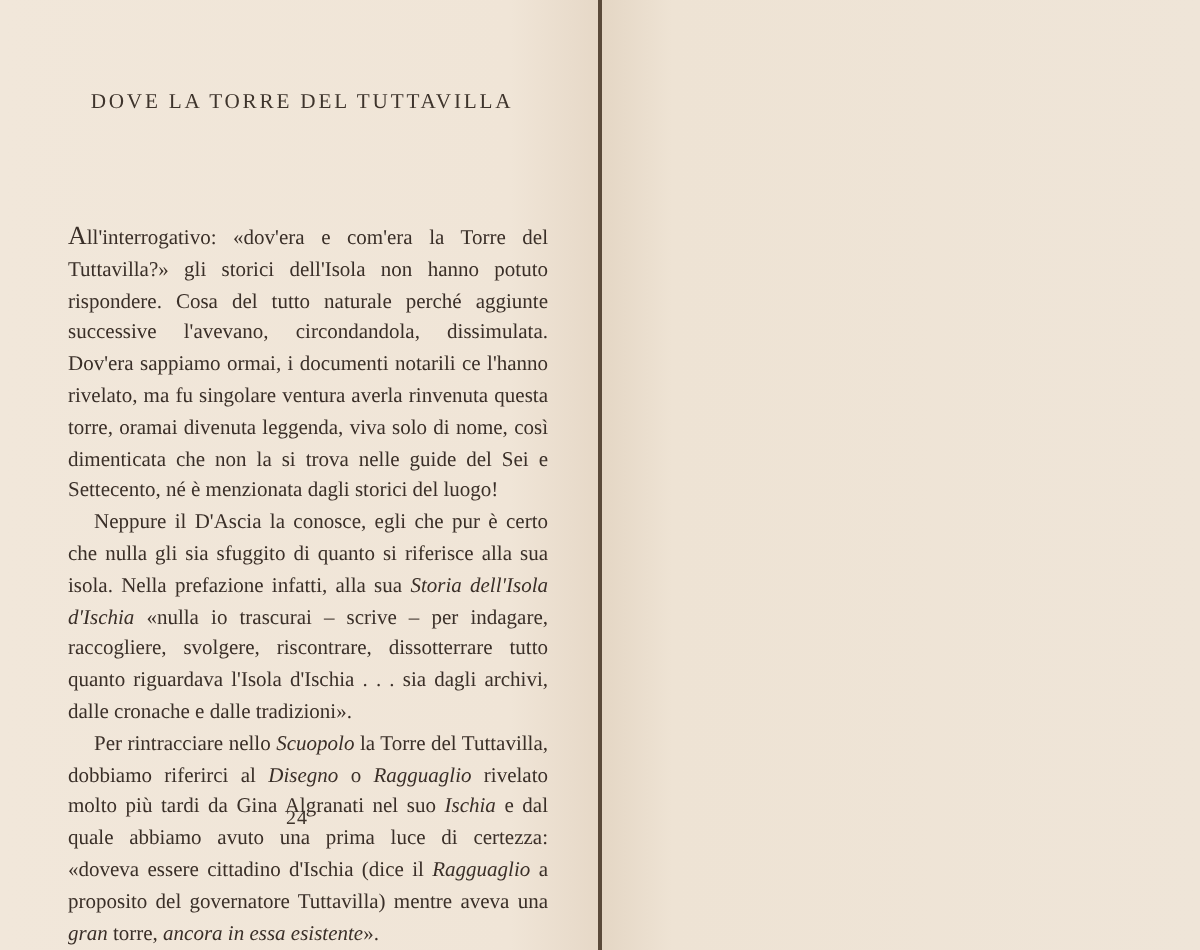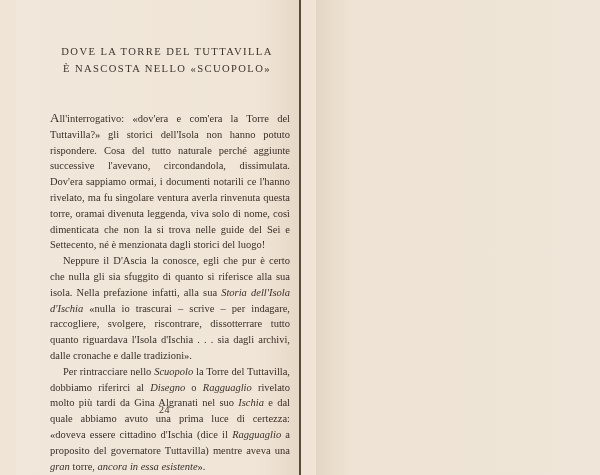--- a/index.html
+++ b/index.html
@@ -3,21 +3,21 @@
 <meta charset="utf-8">
 <style>
   html, body { margin:0; padding:0; }
   body {
     width:600px; height:475px; overflow:hidden;
     background:#efe4d6;
     font-family:"Liberation Serif","DejaVu Serif",serif;
     color:#3a2f28;
   }
   .spread { position:relative; width:600px; height:475px; display:flex; }
-  .page { position:relative; width:300px; height:475px; box-sizing:border-box;margin-left:16px; }
+  .page { position:relative; width:300px; height:475px; box-sizing:border-box; }
   .page-left { background:linear-gradient(to right,#f1e7da 0%,#f0e5d7 85%,#e6d8c7 100%); }
   .page-right { background:linear-gradient(to right,#e4d6c4 0%,#eee3d4 12%,#efe5d8 100%); }
   .spine {
     position:absolute; left:299px; top:0; width:2px; height:475px;
     background:#5a4a3a;
   }
   .chapter-title {
     position:absolute; left:20px; top:43px; width:262px;
     text-align:center; font-size:10.6px; letter-spacing:1.4px; line-height:17px;
     color:#3e342c;
@@ -37,21 +37,20 @@
   .pn-left { left:143px; top:404px; }
 </style>
 </head>
 <body>
 
 <div class="spread">
 
   <div class="page page-left">
     <div class="chapter-title">
       <div>DOVE LA TORRE DEL TUTTAVILLA</div>
-      <div>È NASCOSTA NELLO «SCUOPOLO»</div>
     </div>
 
     <div class="text-block">
       <p class="first"><span class="dropcap">A</span><span>ll'interrogativo: «dov'era e com'era la Torre del Tuttavilla?» gli storici dell'Isola non hanno potuto rispondere. Cosa del tutto naturale perché aggiunte successive l'avevano, circondandola, dissimulata. Dov'era sappiamo ormai, i documenti notarili ce l'hanno rivelato, ma fu singolare ventura averla rinvenuta questa torre, oramai divenuta leggenda, viva solo di nome, così dimenticata che non la si trova nelle guide del Sei e Settecento, né è menzionata dagli storici del luogo!</span></p>
       <p id="lp-p2"><span>Neppure il D'Ascia la conosce, egli che pur è certo che nulla gli sia sfuggito di quanto si riferisce alla sua isola. Nella prefazione infatti, alla sua </span><em>Storia dell'Isola d'Ischia</em><span> «nulla io trascurai – scrive – per indagare, raccogliere, svolgere, riscontrare, dissotterrare tutto quanto riguardava l'Isola d'Ischia . . . sia dagli archivi, dalle cronache e dalle tradizioni».</span></p>
       <p id="lp-p3"><span>Per rintracciare nello </span><em>Scuopolo</em><span> la Torre del Tuttavilla, dobbiamo riferirci al </span><em>Disegno</em><span> o </span><em>Ragguaglio</em><span> rivelato molto più tardi da Gina Algranati nel suo </span><em>Ischia</em><span> e dal quale abbiamo avuto una prima luce di certezza: «doveva essere cittadino d'Ischia (dice il </span><em>Ragguaglio</em><span> a proposito del governatore Tuttavilla) mentre aveva una </span><em>gran</em><span> torre, </span><em>ancora in essa esistente</em><span>».</span></p>
     </div>
 
     <div class="page-number pn-left">24</div>
   </div>

